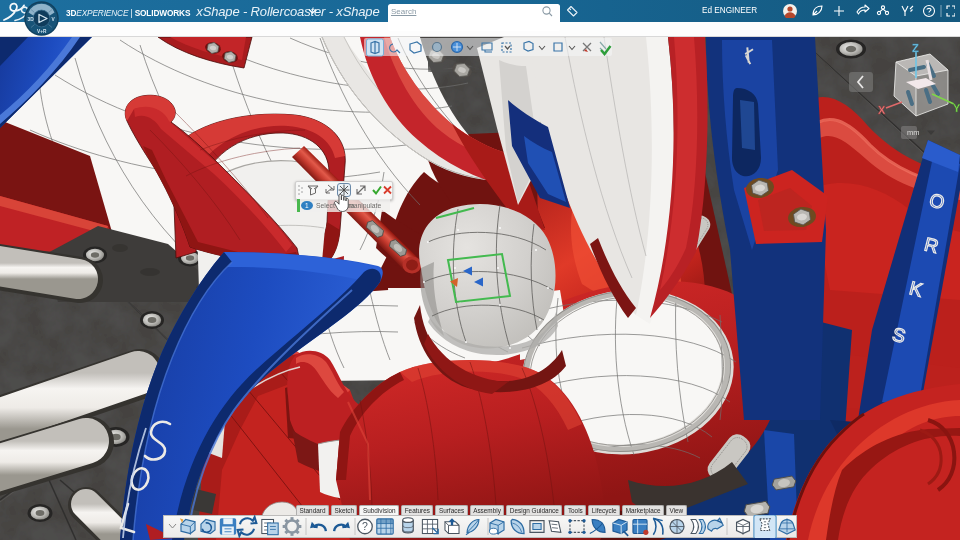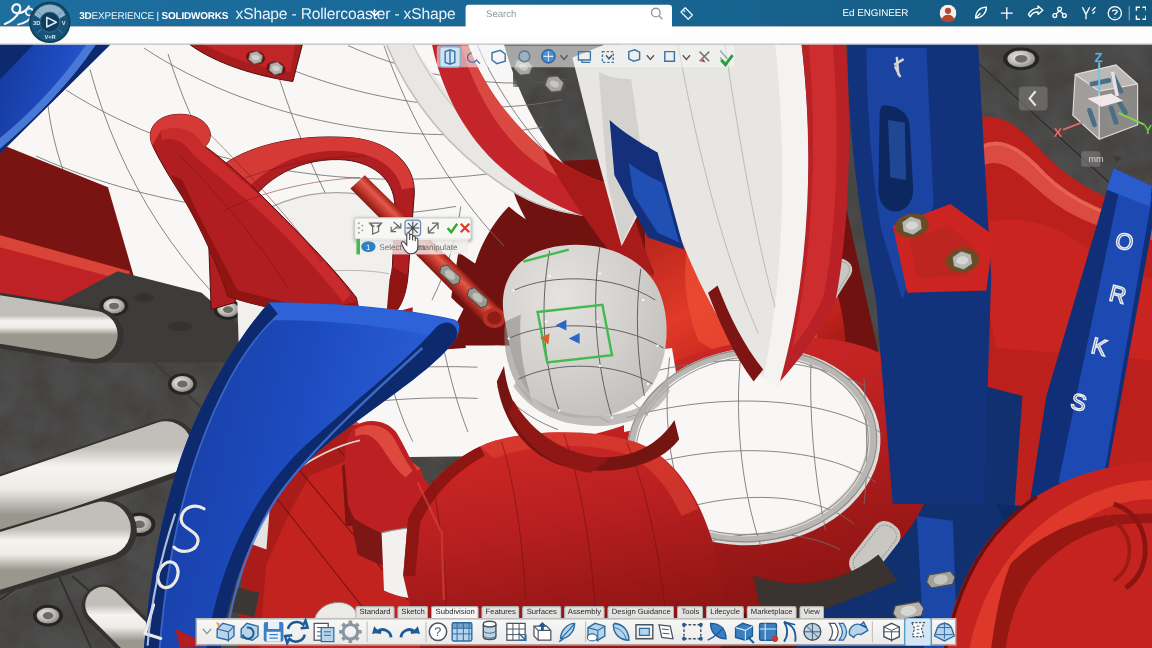--- a/index.html
+++ b/index.html
@@ -1,20 +1,20 @@
 <!DOCTYPE html>
 <html><head><meta charset="utf-8"><style>
 html,body{margin:0;padding:0;}
 #app{position:relative;width:960px;height:540px;overflow:hidden;font-family:"Liberation Sans",sans-serif;background:#474645;}
 .abs{position:absolute;}
 #topbar{left:0;top:0;width:960px;height:22px;background:linear-gradient(90deg,#1d6f9f 0%,#186795 50%,#14587e 100%);}
 #whitestrip{left:0;top:22px;width:960px;height:15px;background:#fdfdfd;border-bottom:1px solid #d8d8d8;box-sizing:border-box;}
 #brand{left:66px;top:0;height:22px;line-height:23px;color:#fff;font-size:8.3px;white-space:nowrap;letter-spacing:-0.15px;}
-#brand .lt{color:#e8f2f8;}
-#searchbox{left:388px;top:3.5px;width:172px;height:27px;background:#fff;border-radius:2.5px;font-size:8px;color:#8a9aa5;line-height:15px;padding-left:17px;box-sizing:border-box;}
+#brand .lt{color:#e8f2f8;font-style:italic;}
+#searchbox{left:388px;top:3.5px;width:172px;height:27px;background:#fff;border-radius:2.5px;font-size:8px;color:#8a9aa5;line-height:15px;padding-left:3px;box-sizing:border-box;text-decoration:underline;}
 #userarea{left:702px;top:0;height:36px;color:#fff;font-size:8.2px;line-height:22px;}
 svg text{font-family:"Liberation Sans",sans-serif;}
 #tabs{left:296px;top:504.5px;height:11px;display:flex;font-size:6.4px;color:#2a2a2a;}
 #tabs div{background:#e3e2e1;border:1px solid #b0afae;border-bottom:none;padding:0 2.5px;line-height:10px;border-radius:2px 2px 0 0;margin-right:2px;white-space:nowrap;}
 #tabs div.act{background:#f6f6f5;}
 #iconrow{left:163px;top:515px;width:634px;height:23px;background:linear-gradient(#f7f7f6,#ebeae9);border:1px solid #bdbcbb;box-sizing:border-box;}
 </style></head><body>
 <div id="app">
 <svg class="abs" style="left:0;top:0" width="960" height="540" viewBox="0 0 960 540">
 <defs>

